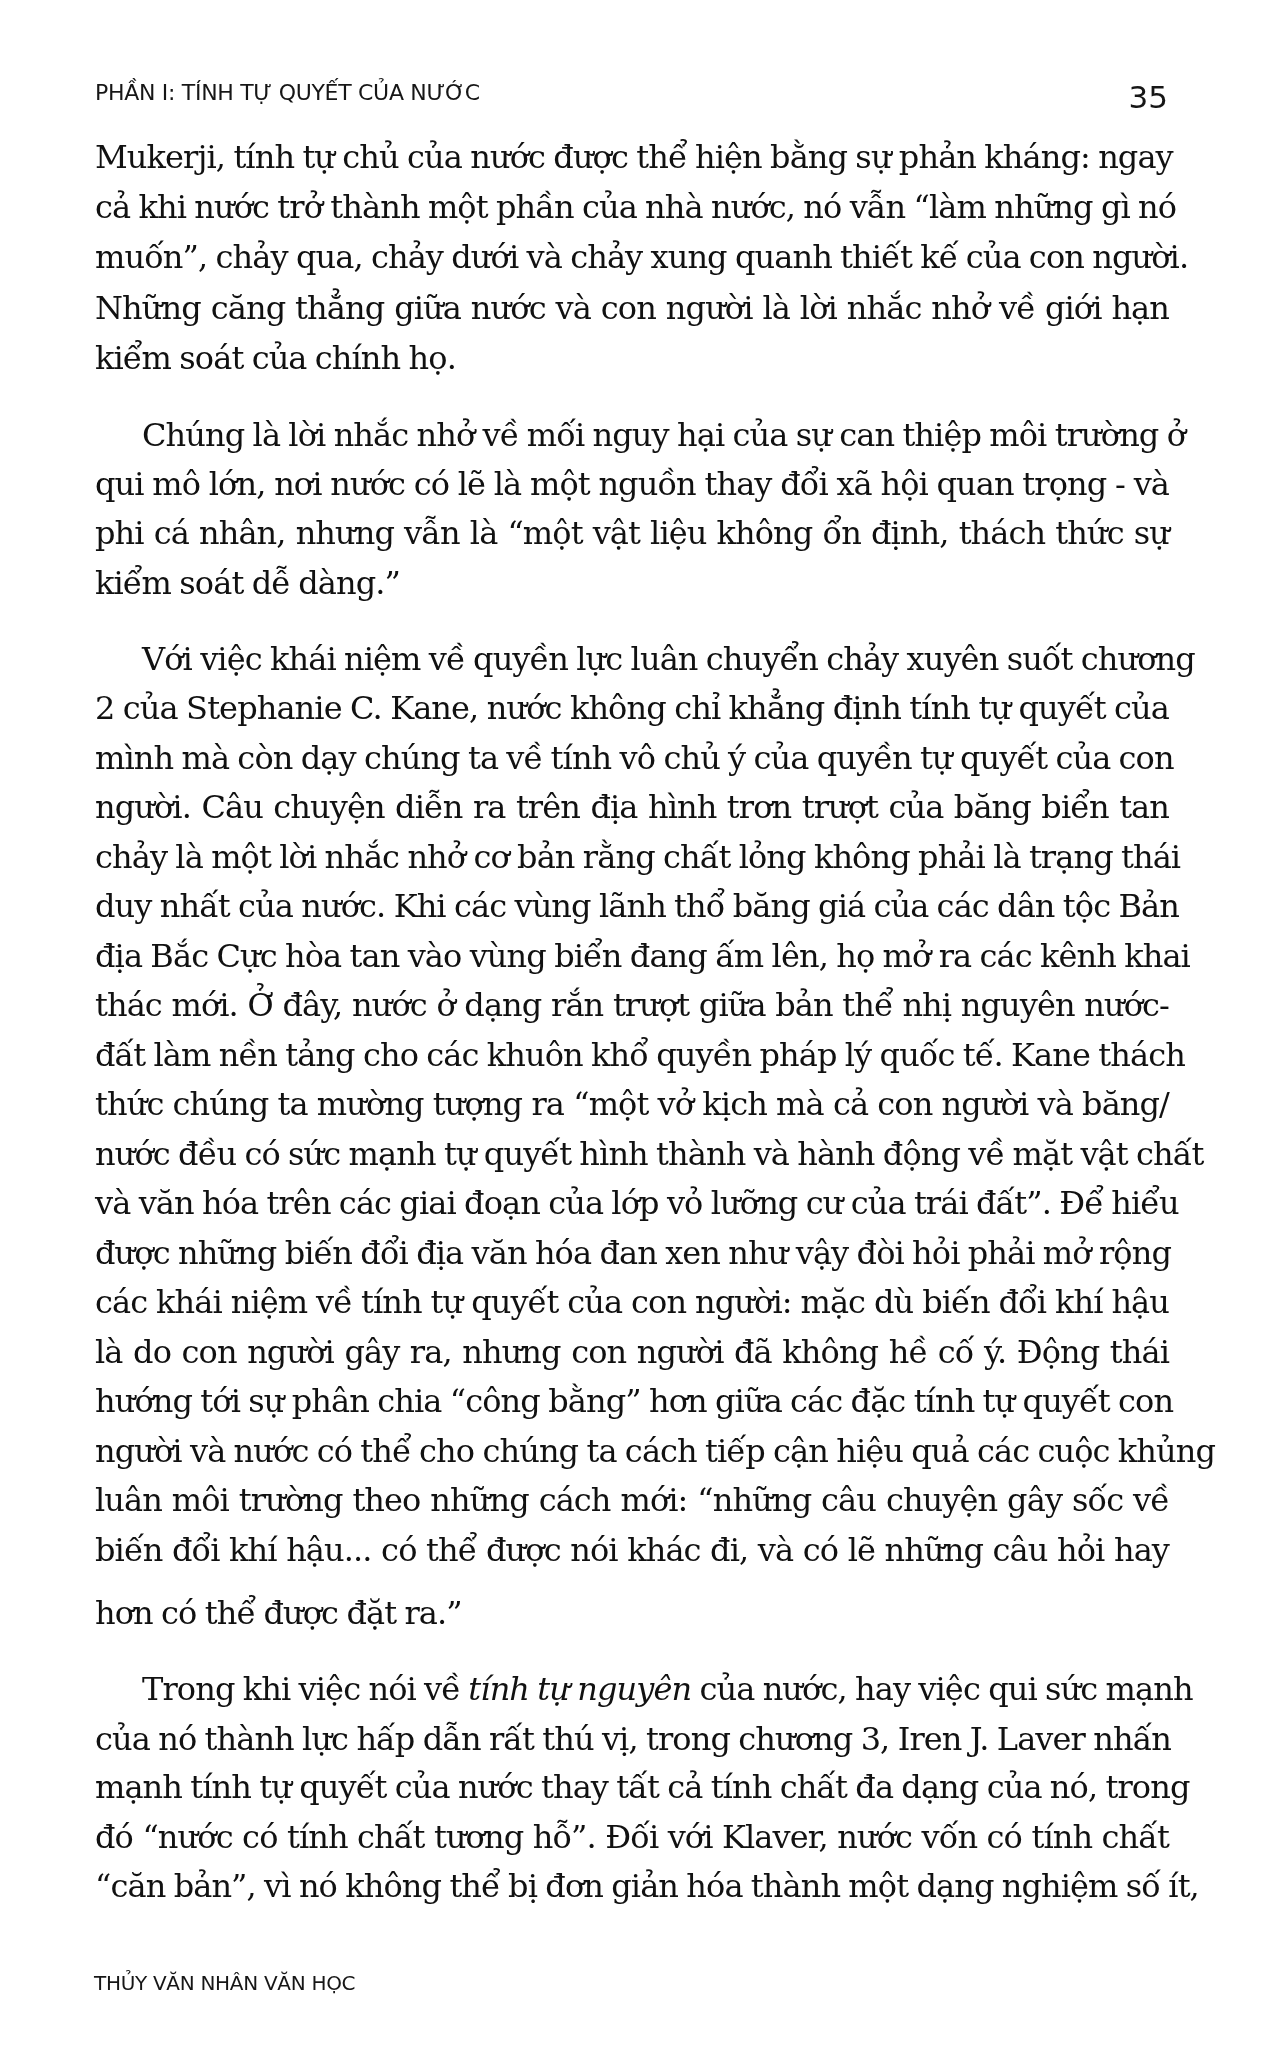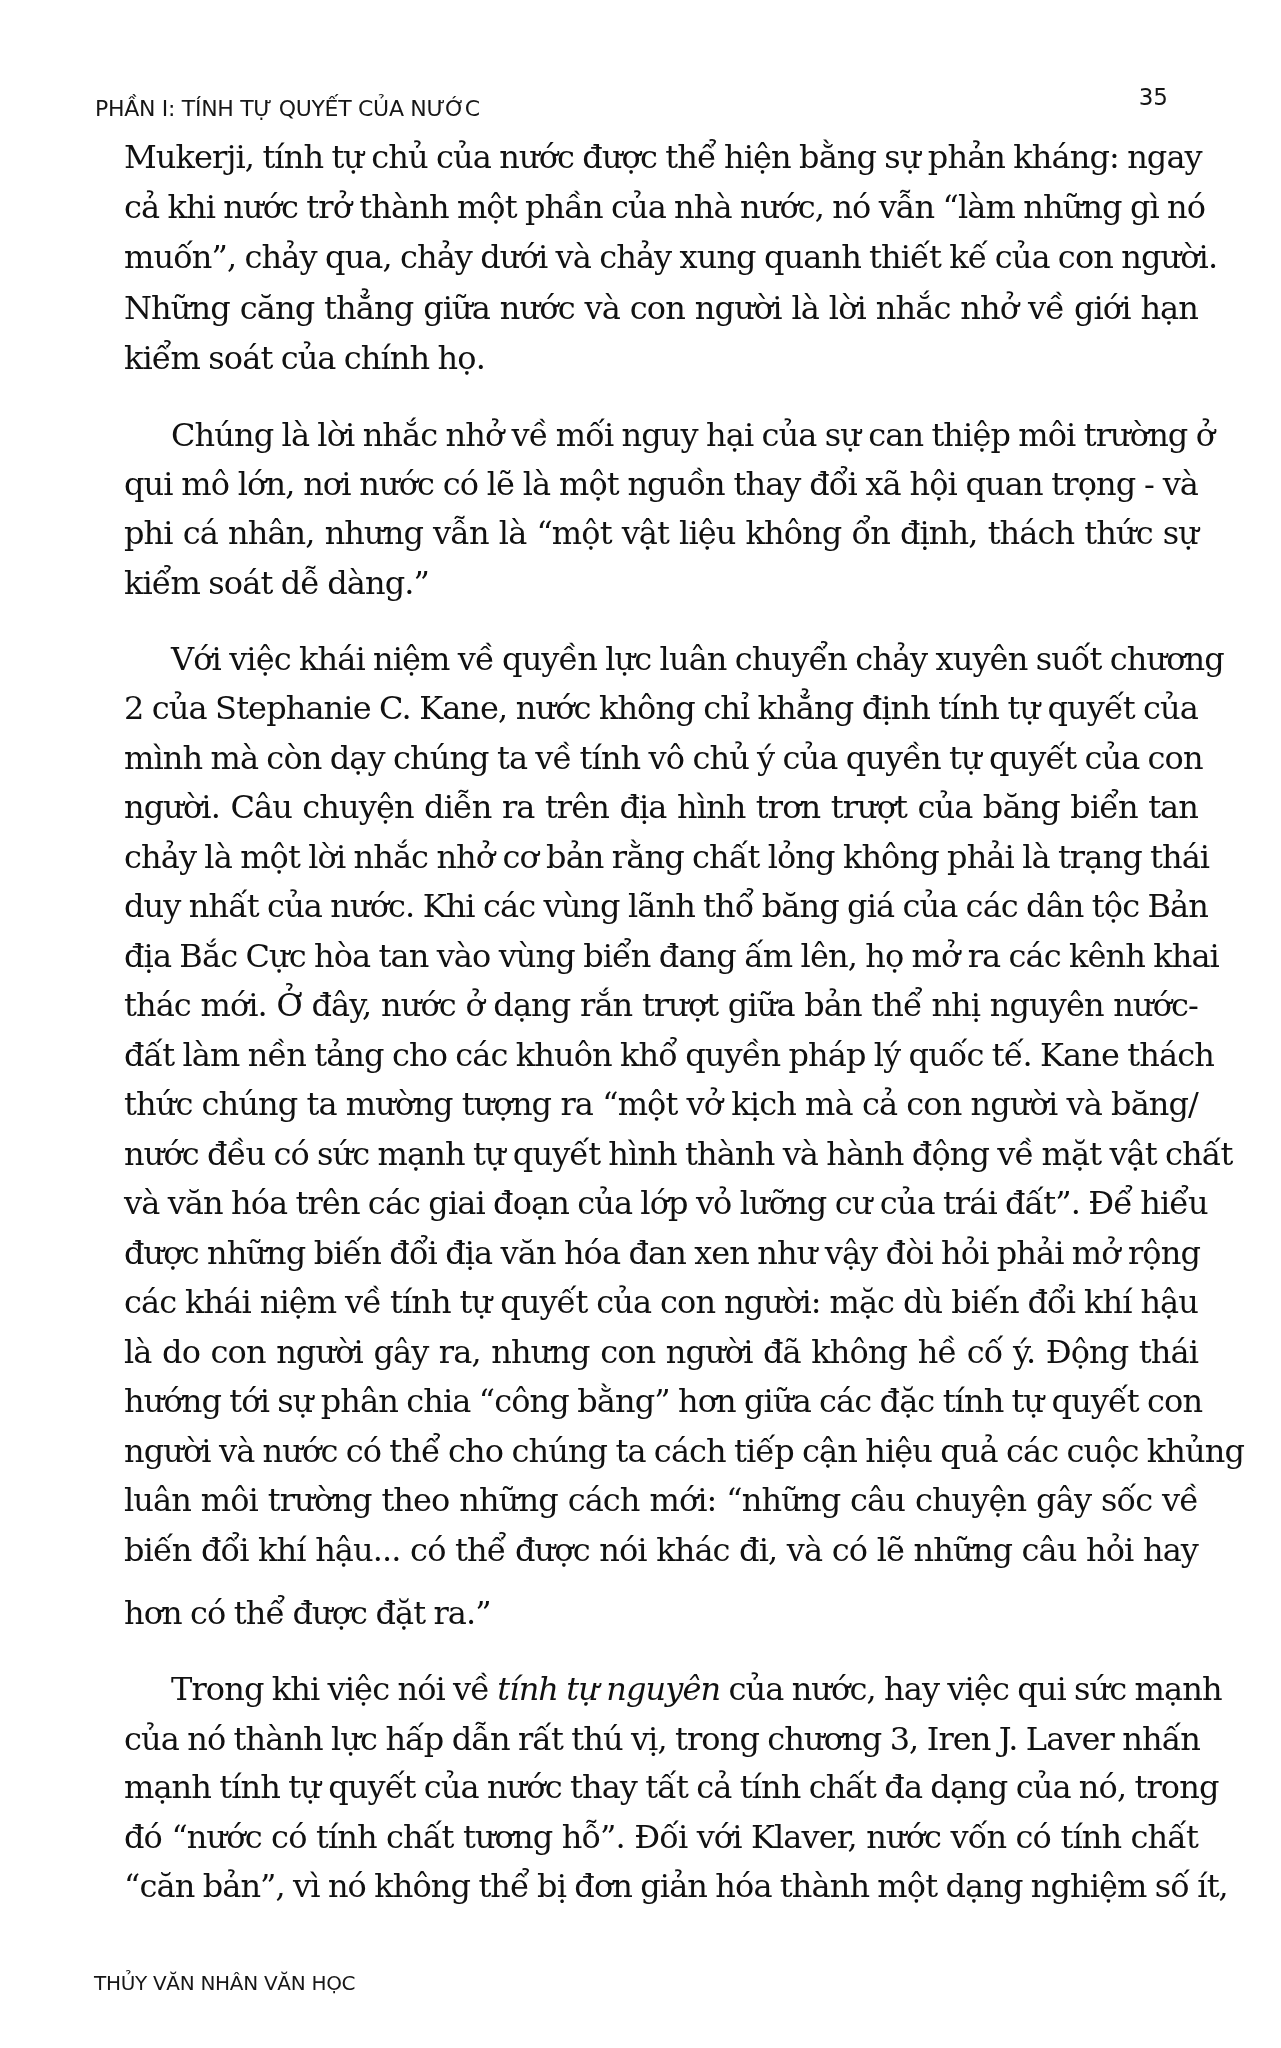--- a/index.html
+++ b/index.html
@@ -1,41 +1,41 @@
 <!DOCTYPE html>
 <html><head>
 <meta charset="utf-8">
 <style>
   html, body { margin: 0; padding: 0; background: #ffffff; }
   body { width: 1281px; height: 2048px; position: relative; overflow: hidden; color: #111111; }
   .page { position: absolute; left: 0; top: 0; width: 1281px; height: 2048px; background: #ffffff; }
   .running-head {
     position: absolute; left: 95px; top: 80px;
     font-family: "DejaVu Sans", "Liberation Sans", sans-serif;
-    font-size: 22px; letter-spacing: -0.3px; line-height: 26px; color: #161616; margin-top: 16px;
+    font-size: 22px; letter-spacing: -0.3px; line-height: 26px; color: #161616;
   }
   .page-number {
     position: absolute; right: 113px; top: 84px;
     font-family: "DejaVu Sans", "Liberation Sans", sans-serif;
-    font-size: 23px; line-height: 26px; color: #161616;
+    font-size: 31px; line-height: 26px; color: #161616;
   }
   .running-foot {
     position: absolute; left: 94px; top: 1970px;
     font-family: "DejaVu Sans", "Liberation Sans", sans-serif;
     font-size: 20px; letter-spacing: -0.3px; line-height: 26px; color: #161616;
   }
   .body-text {
     position: absolute; left: 95px; top: 0; width: 1074px;
     font-family: "DejaVu Serif", "Liberation Serif", serif;
     font-size: 32px; color: #111111;
   }
   .line {
     position: absolute; left: 0; width: 1074px; height: 50px; line-height: 50px;
     white-space: nowrap; text-align: justify; text-align-last: justify;
-    letter-spacing: -0.9px; word-spacing: -1px; margin-left: 29px;
+    letter-spacing: -0.9px; word-spacing: -1px;
   }
   .line.indent { left: 47px; width: 1027px; }
   .line.last { text-align: center; text-align-last: left; }
   .line em { font-style: italic; }
 </style>
 </head>
 <body>
 
 <div class="page">
 

